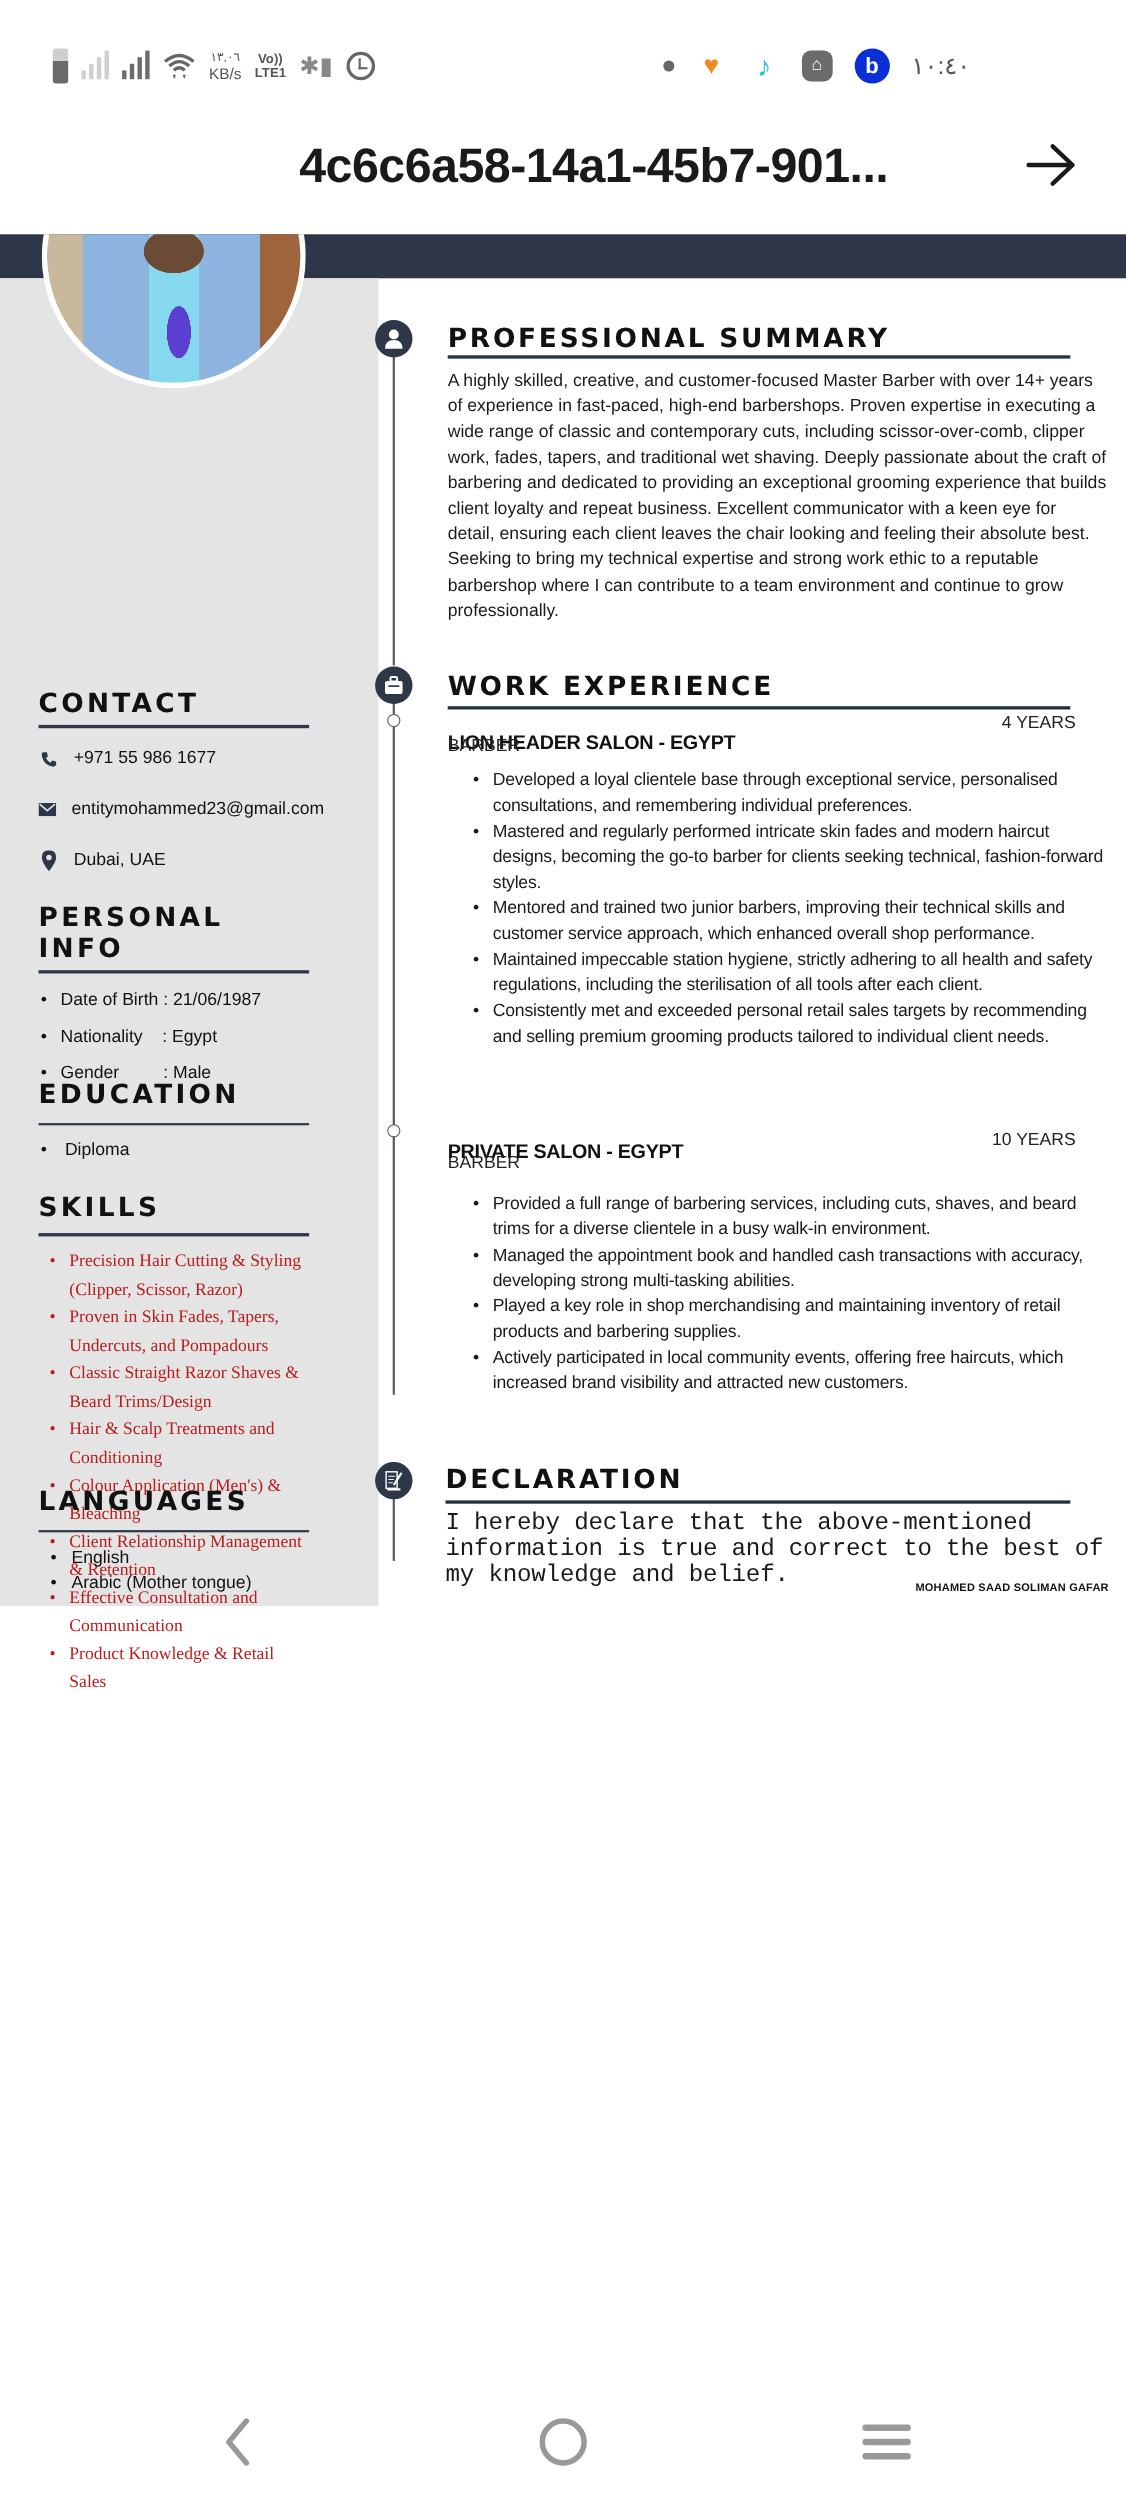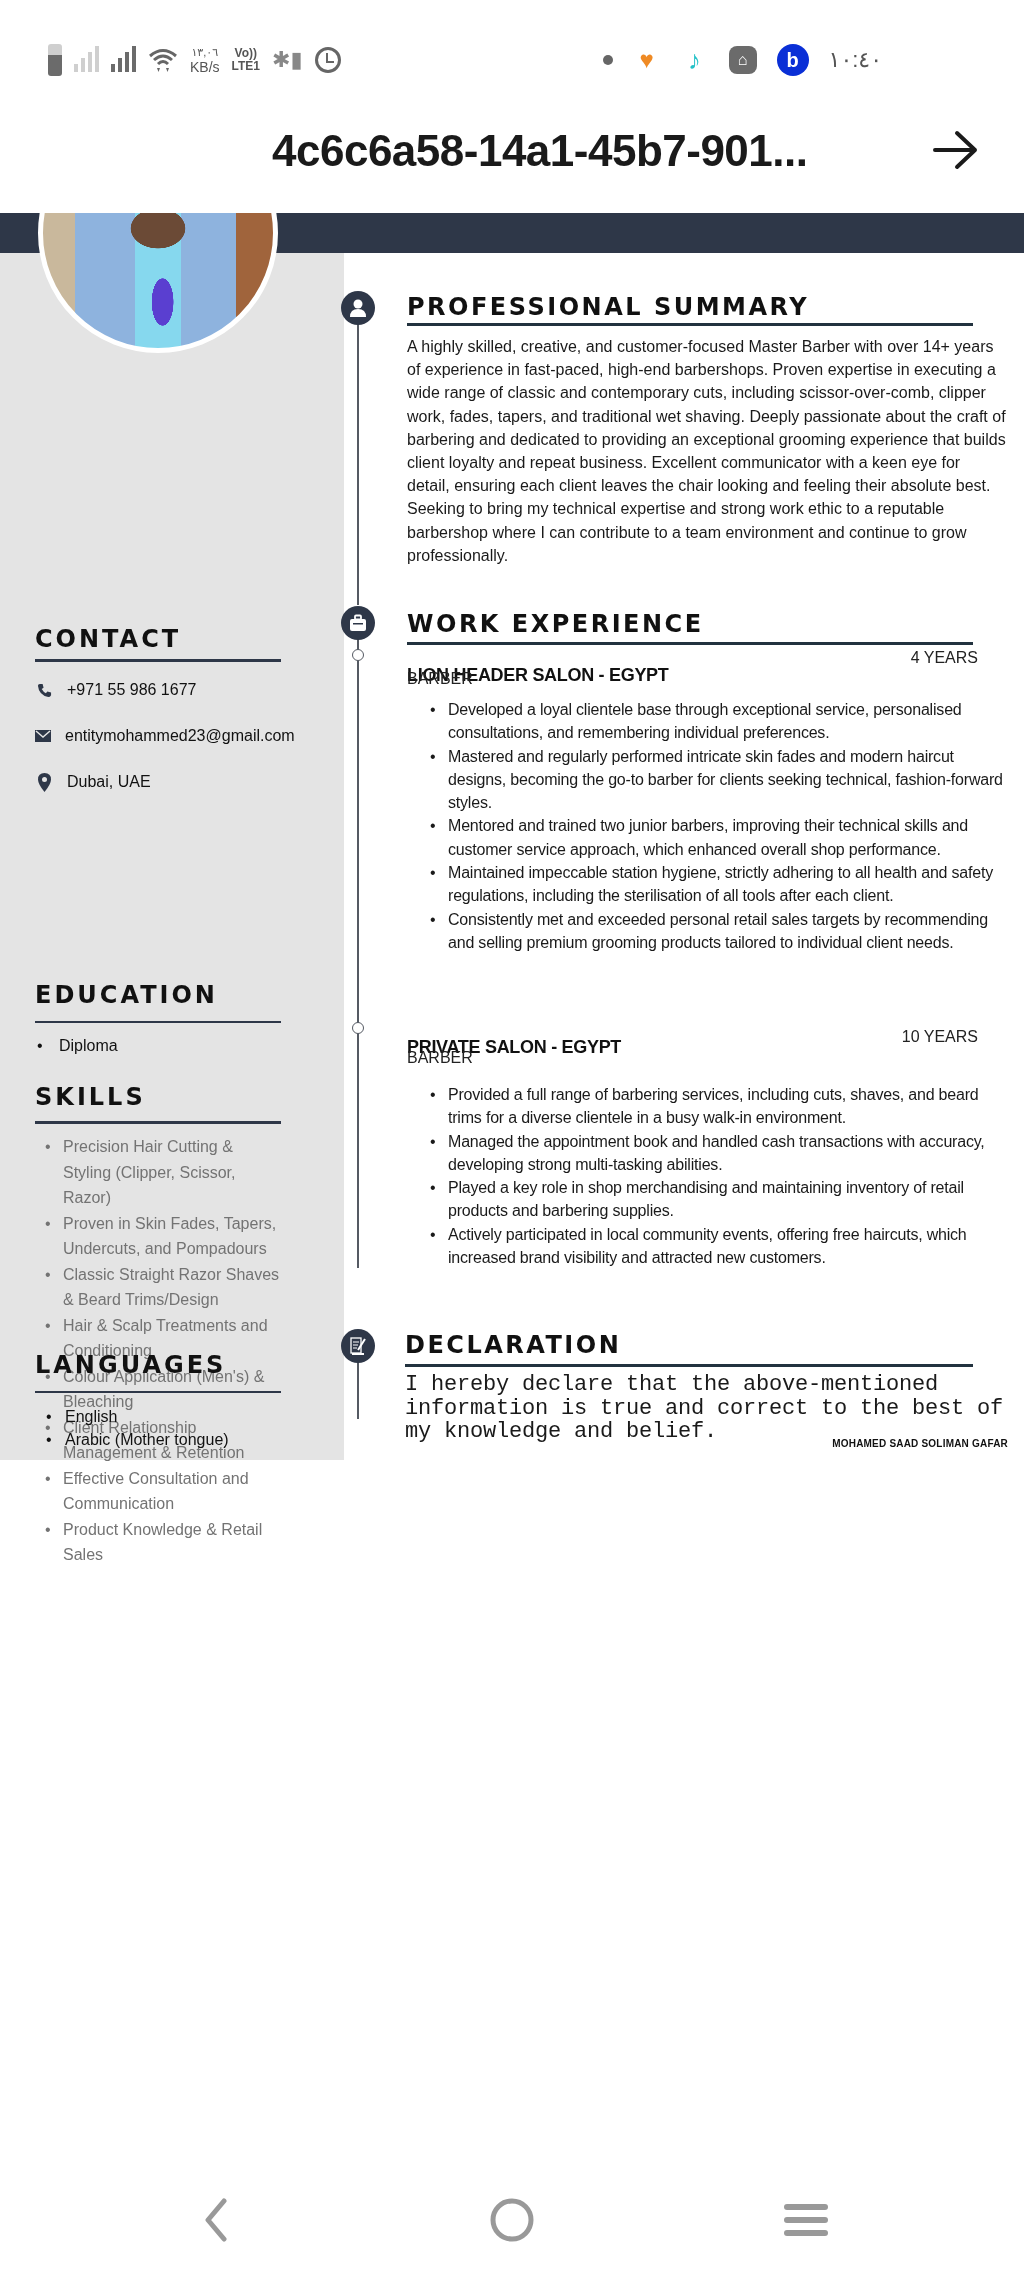--- a/index.html
+++ b/index.html
@@ -48,21 +48,21 @@
 
   .side-content { position: absolute; left: 35px; width: 248px; }
   .side-h { font-family: "DejaVu Sans", sans-serif; font-weight: bold; font-size: 24px; letter-spacing: 3px; color: #111; }
   .side-rule { height: 3px; background: #2e3748; margin-top: 6px; width: 246px; }
   .side-rule.thin { height: 1.5px; }
   .contact-row { display: flex; align-items: center; gap: 14px; font-size: 16px; font-weight: normal; color: #111; white-space: nowrap; }
   .contact-row .ic { width: 18px; display: flex; justify-content: center; }
   .info-list { list-style: none; font-size: 16px; color: #111; }
   .info-list li { position: relative; padding-left: 20px; height: 33px; line-height: 33px; white-space: pre; }
   .info-list li::before { content: "•"; position: absolute; left: 2px; }
-  .skill-list { list-style: none; font-size: 16px; color: #737373; line-height: 25.5px; }
+  .skill-list { list-style: none; font-size: 16px; color: #b91c1c; line-height: 25.5px; font-family: Liberation Serif, serif; }
   .skill-list li { position: relative; padding-left: 28px; }
   .skill-list li::before { content: "•"; position: absolute; left: 10px; }
   .lang-list { list-style: none; font-size: 16px; color: #111; line-height: 23px; }
   .lang-list li { position: relative; padding-left: 30px; }
   .lang-list li::before { content: "•"; position: absolute; left: 11px; }
 
   
   .main { position: absolute; left: 330px; top: 40px; width: 694px; }
   .timeline-line { position: absolute; left: 27px; width: 2px; background: #555a63; }
   .tl-icon { position: absolute; left: 11px; width: 34px; height: 34px; border-radius: 50%; background: #2e3748; display: flex; align-items: center; justify-content: center; }
@@ -168,20 +168,29 @@
         <span class="ic">
           <svg width="13" height="19" viewBox="0 0 13 19">
               <path d="M6.5 0 Q13 0 13 6.5 Q13 11 6.5 19 Q0 11 0 6.5 Q0 0 6.5 0Z" fill="#2e3748"></path>
               <circle cx="6.5" cy="6.5" r="2.5" fill="#e4e4e4"></circle>
             </svg>
         </span>
         <span>Dubai, UAE</span>
       </div>
     </div>
 
+    <div class="side-content" style="top:567px;">
+      <div class="side-h">PERSONAL INFO</div>
+      <div class="side-rule"></div>
+      <ul class="info-list" style="margin-top:8px;">
+        <li>Date of Birth : 21/06/1987</li>
+        <li>Nationality    : Egypt</li>
+        <li>Gender         : Male</li>
+      </ul>
+    </div>
 
     <div class="side-content" style="top:728px;">
       <div class="side-h">EDUCATION</div>
       <div class="side-rule thin" style="margin-top:12px;"></div>
       <ul class="info-list" style="margin-top:6px;">
         <li style="padding-left:24px;">Diploma</li>
       </ul>
     </div>
 
     <div class="side-content" style="top:830px;">

